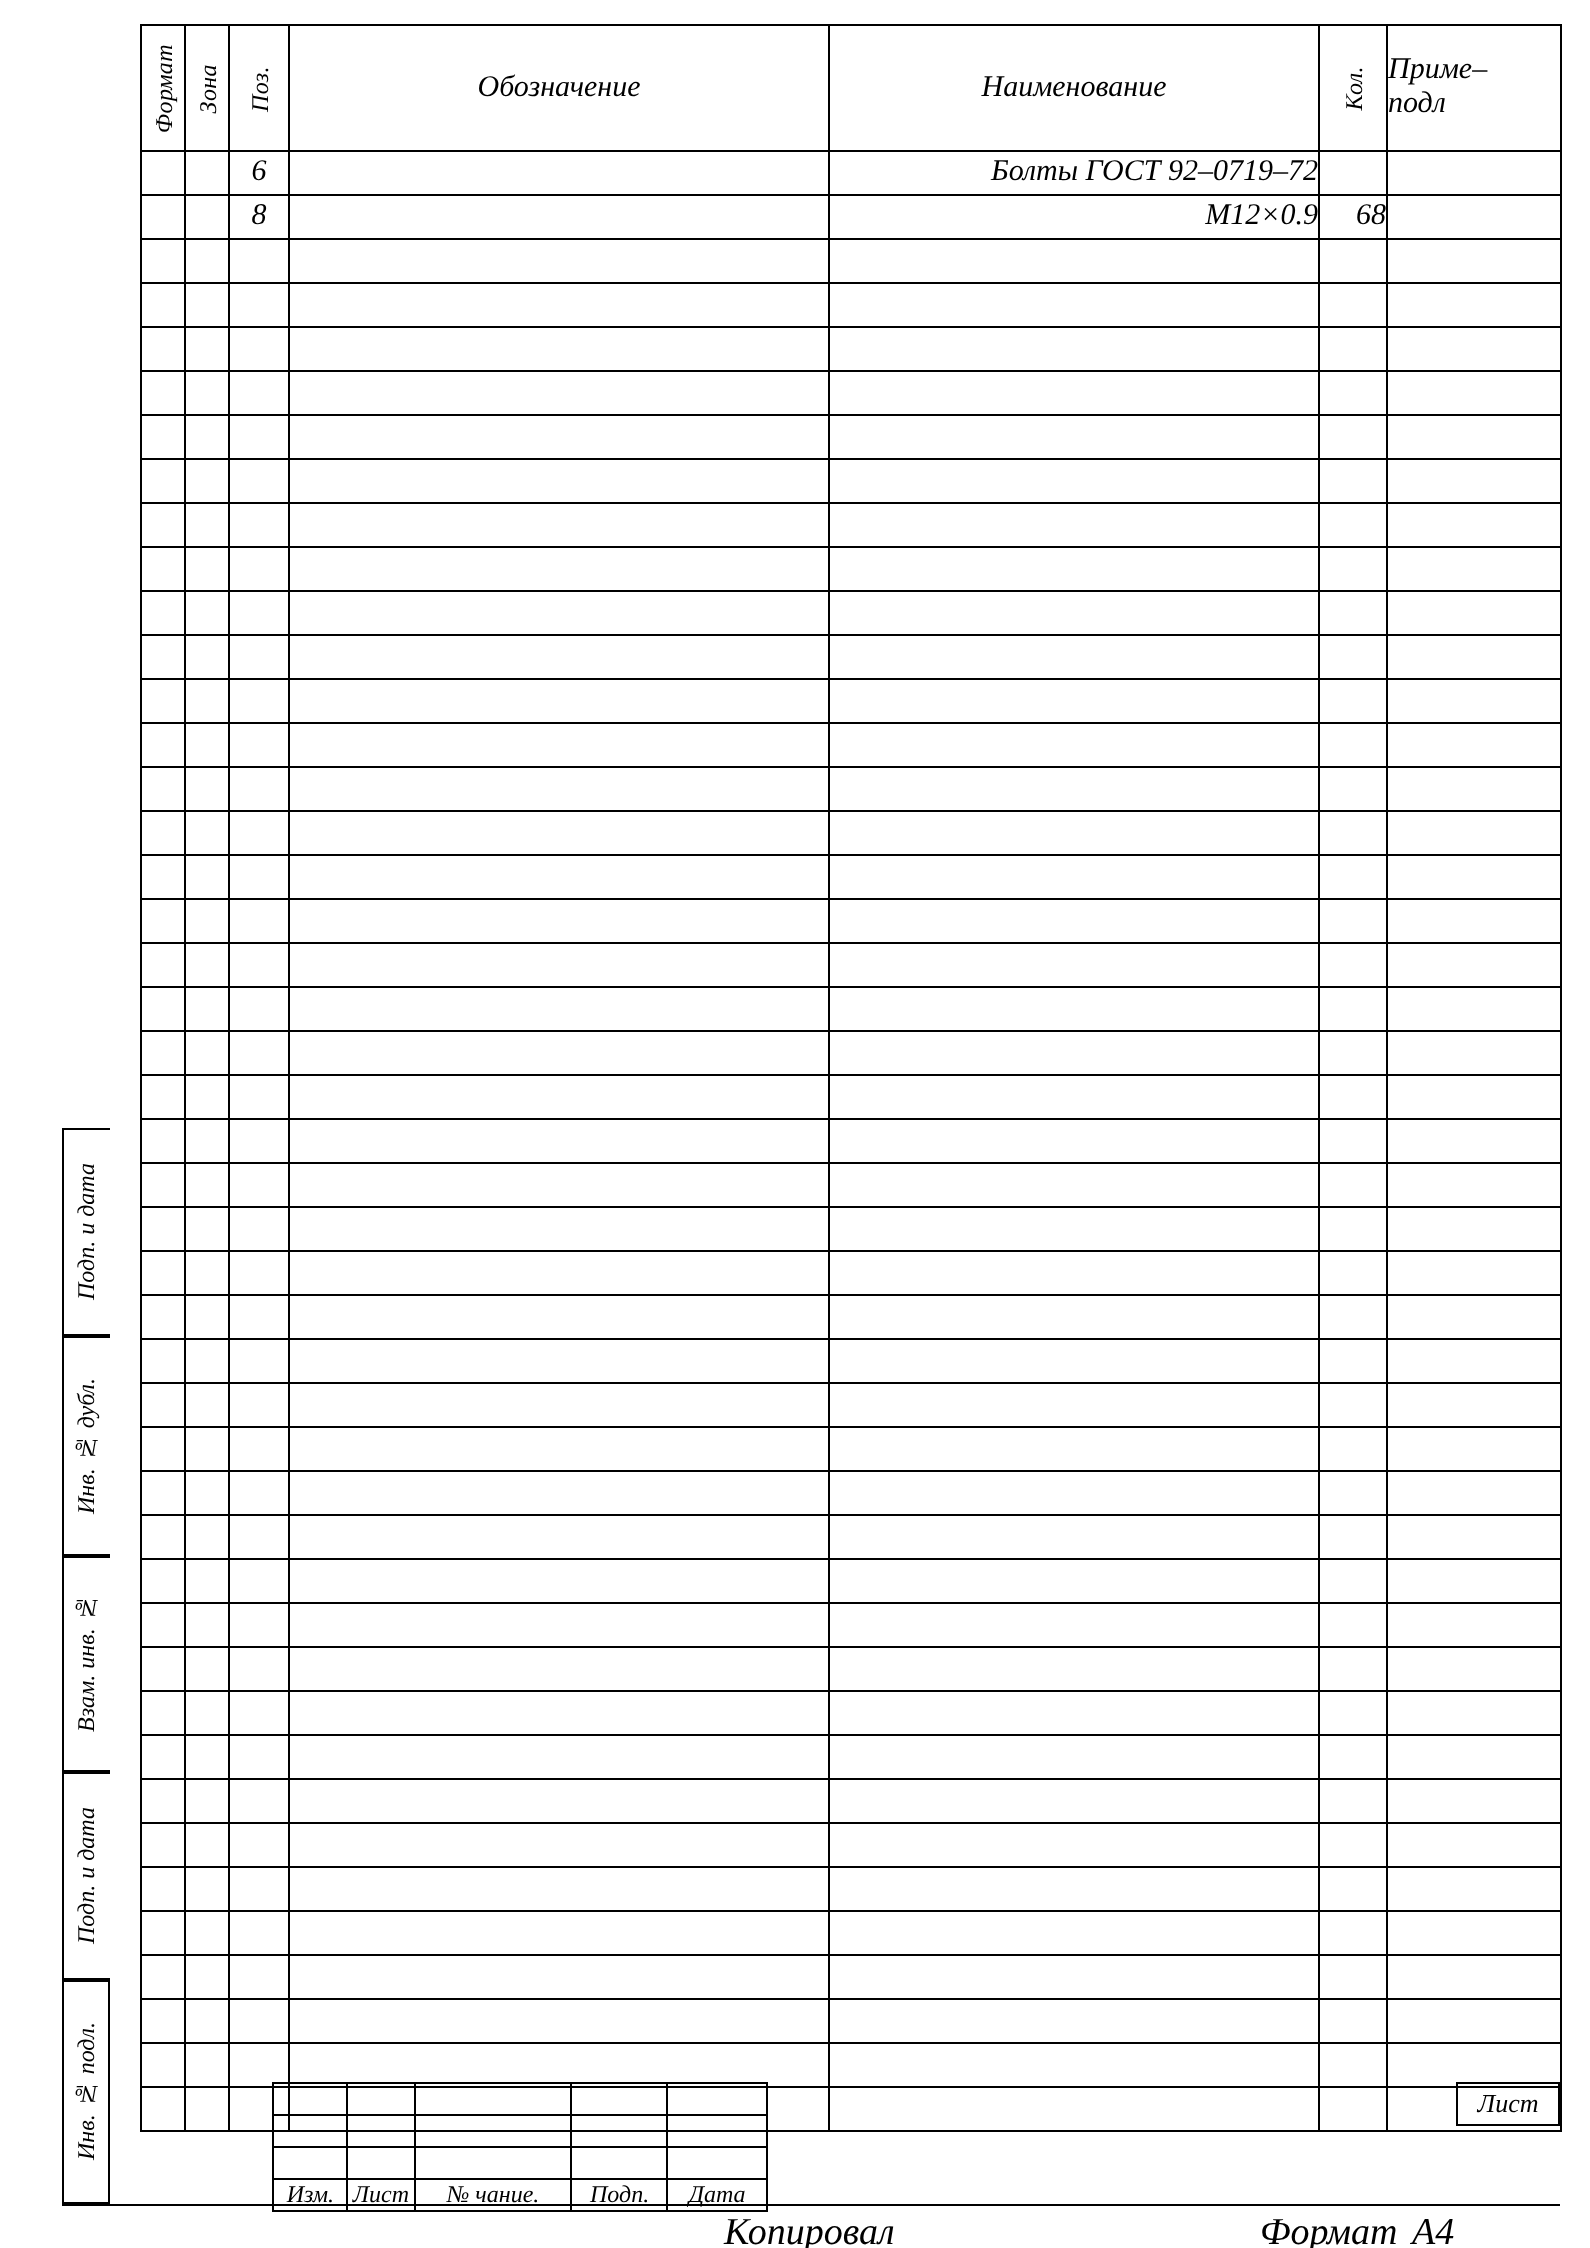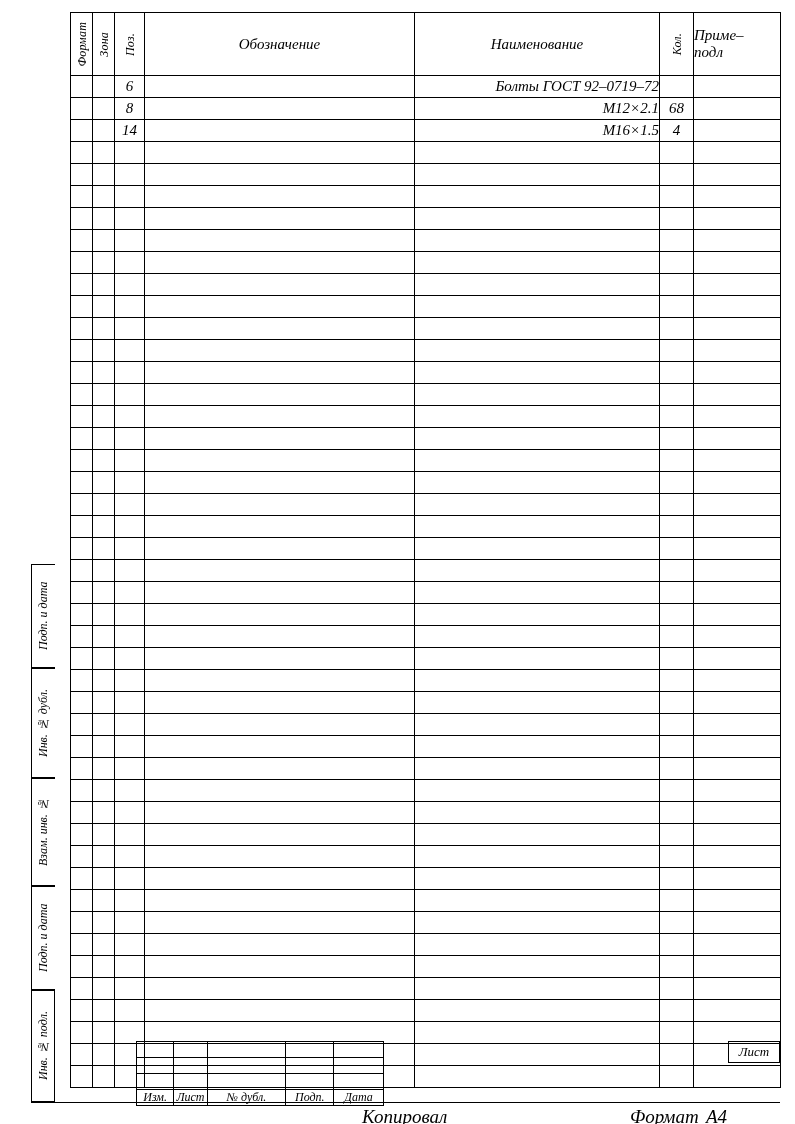--- a/index.html
+++ b/index.html
@@ -74,21 +74,21 @@
   .hdr-two-line {
     text-align: left;
     font-size: 15px;
     font-style: italic;
     line-height: 1.12;
   }
 
   .cell-pos  { text-align: center; font-size: 16px; padding-bottom: 1px;}
   .cell-desig{ text-align: left; padding-left: 6px; font-size: 16px; }
   .cell-name { text-align: right; padding-left: 6px; font-size: 16px; }
-  .cell-qty  { text-align: center; font-size: 16px; }
+  .cell-qty  { text-align: right; font-size: 16px; }
   .cell-note { text-align: left; padding-left: 4px; font-size: 14px; }
 
   
   col.c-format { width: 22px; }
   col.c-zona   { width: 22px; }
   col.c-poz    { width: 30px; }
   col.c-desig  { width: 270px; }
   col.c-name   { width: 245px; }
   col.c-kol    { width: 34px; }
   col.c-prim   { width: 87px; }
@@ -208,31 +208,22 @@
           <td class="cell-desig"></td>
           <td class="cell-name">Болты ГОСТ 92–0719–72</td>
           <td class="cell-qty"></td>
           <td class="cell-note"></td>
         </tr>
         <tr>
           <td class="cell-pos"></td>
           <td class="cell-pos"></td>
           <td class="cell-pos">8</td>
           <td class="cell-desig"></td>
-          <td class="cell-name">М12×2.1</td>
+          <td class="cell-name">М12×0.9</td>
           <td class="cell-qty">68</td>
-          <td class="cell-note"></td>
-        </tr>
-        <tr>
-          <td class="cell-pos"></td>
-          <td class="cell-pos"></td>
-          <td class="cell-pos">14</td>
-          <td class="cell-desig"></td>
-          <td class="cell-name">М16×1.5</td>
-          <td class="cell-qty">4</td>
           <td class="cell-note"></td>
         </tr>
         <tr>
           <td class="cell-pos"></td>
           <td class="cell-pos"></td>
           <td class="cell-pos"></td>
           <td class="cell-desig"></td>
           <td class="cell-name"></td>
           <td class="cell-qty"></td>
           <td class="cell-note"></td>
@@ -664,21 +655,21 @@
       <tr>
         <td></td>
         <td></td>
         <td></td>
         <td></td>
         <td></td>
       </tr>
       <tr class="r-lbl">
         <td>Изм.</td>
         <td>Лист</td>
-        <td>№ дубл.</td>
+        <td>№ чание.</td>
         <td>Подп.</td>
         <td>Дата</td>
       </tr>
     </tbody>
       </table>
   </div>
 
   <div id="list-box">
     <span>Лист</span>
   </div>

